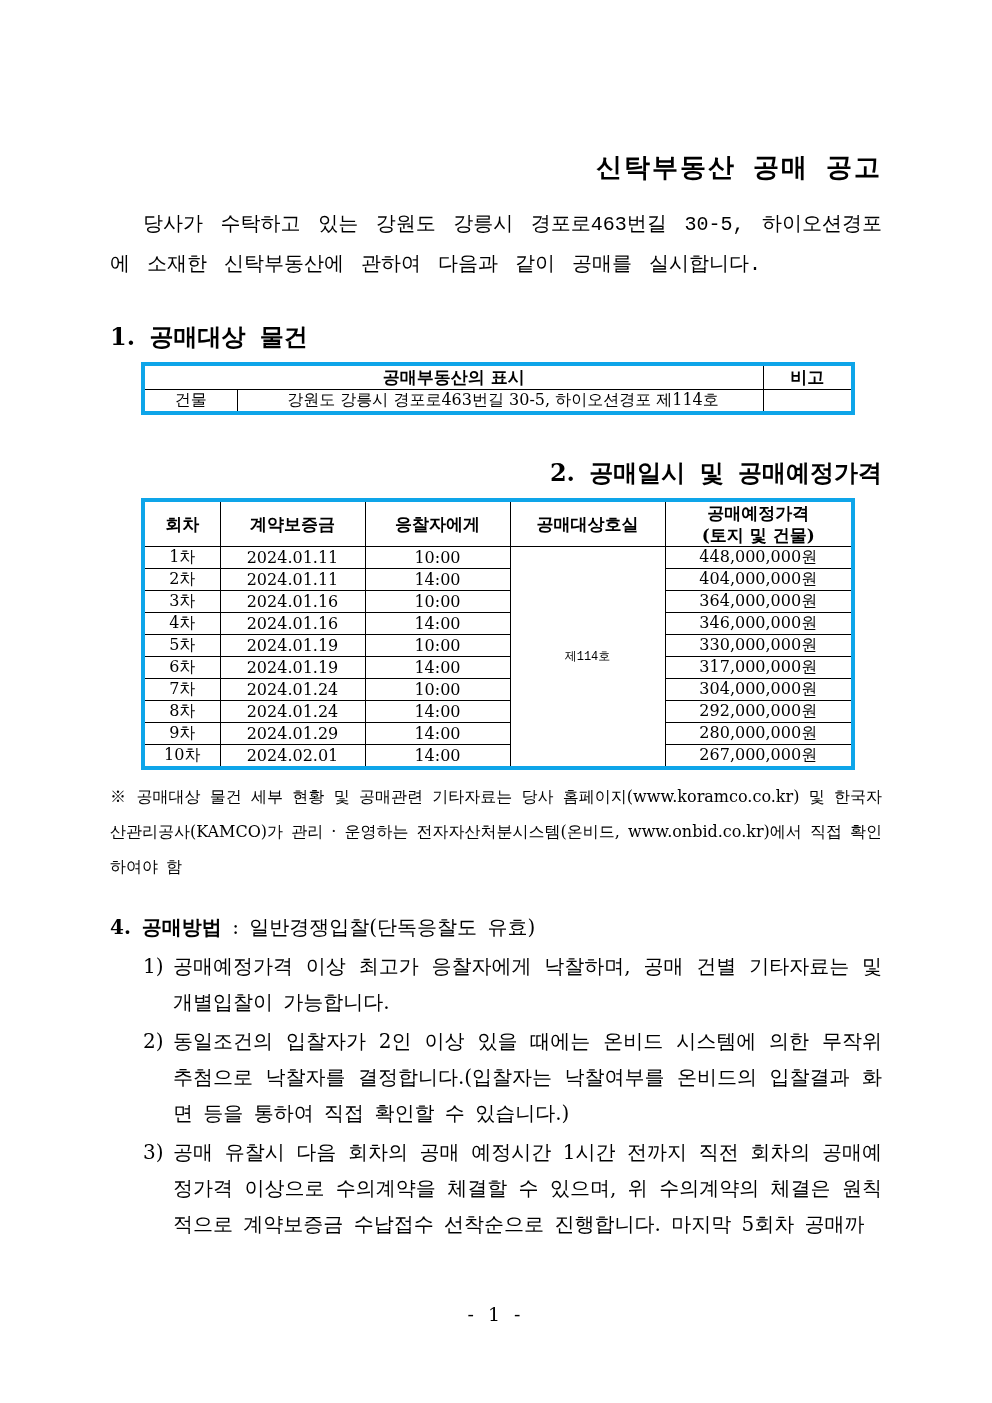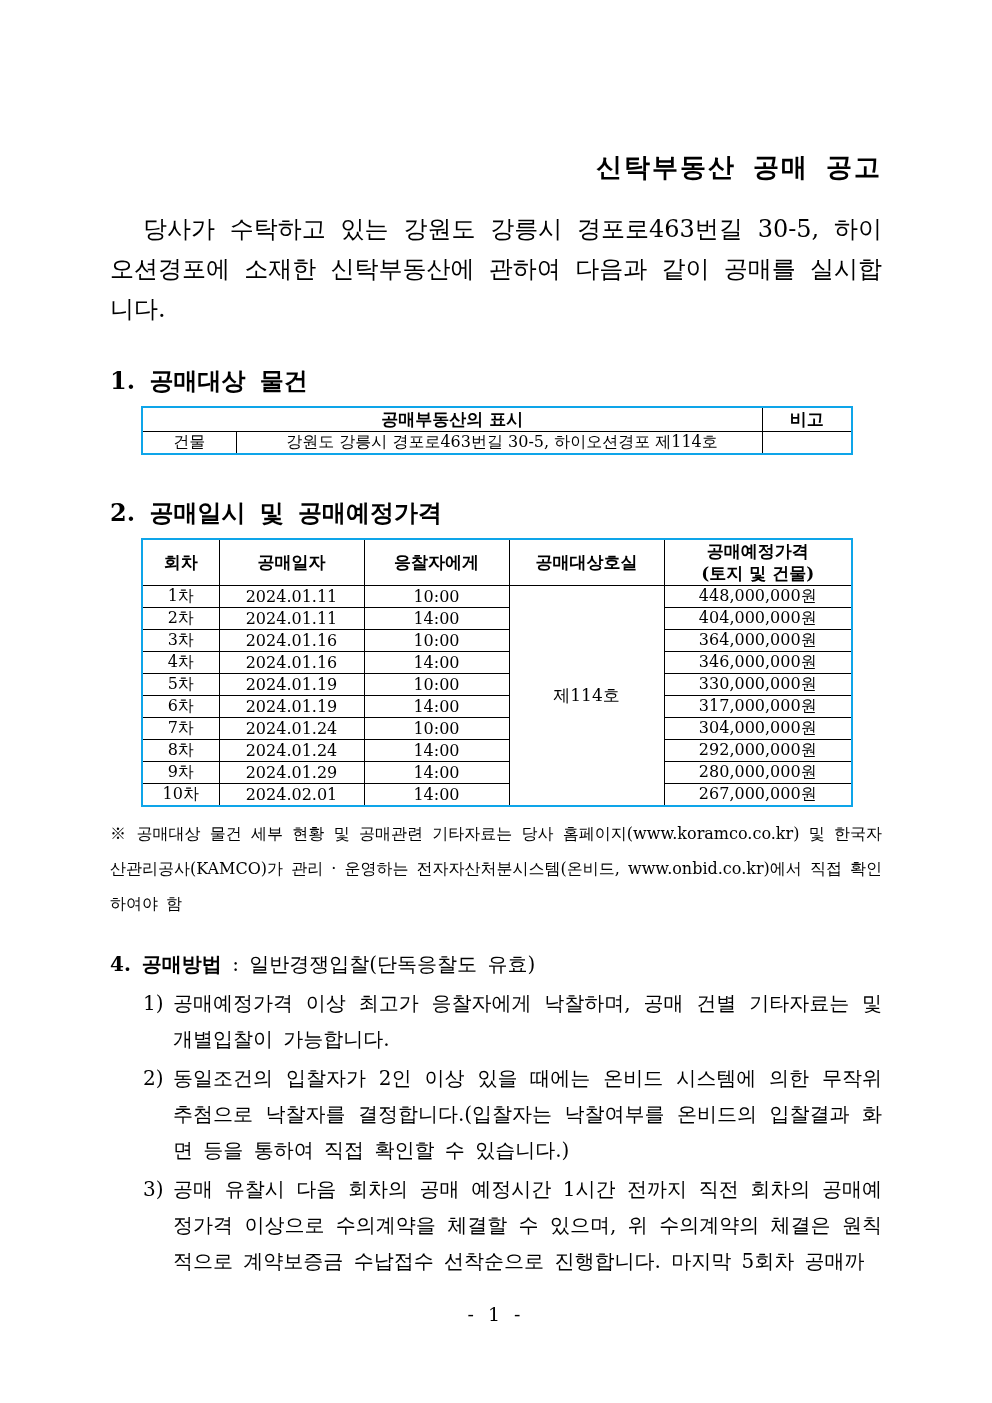--- a/index.html
+++ b/index.html
@@ -13,51 +13,52 @@
   .content { padding: 0 110px; }
 
   .doc-title {
     padding-top: 150px;
     text-align: right;
     font-size: 26px; font-weight: bold;
     letter-spacing: 2px; word-spacing: 6px;
   }
 
   .intro {
-    font-size: 24px; line-height: 40px;
+    font-size: 20px; line-height: 40px;
     text-align: justify; text-indent: 33px;
     word-spacing: 5px;
+    font-family: Liberation Mono, monospace;
   }
 
   .sec-heading {
     font-size: 24px; font-weight: bold;
     word-spacing: 6px; line-height: 24px;
   }
   .sec1-heading { margin-top: 40px; }
-  .sec2-heading { margin-top: 46px; }
+  .sec2-heading { margin-top: 46px; text-align: right; }
 
   table {
     border-collapse: collapse;
     width: 710px; margin-left: 31px;
     font-size: 16px;
     table-layout: fixed;
   }
-  .tbl { border: 2px solid #0ea5e9; margin-top: 13px; }
+  .tbl { border: 4px solid #0ea5e9; margin-top: 13px; }
   .tbl th, .tbl td {
     border: 1px solid #000;
     text-align: center; vertical-align: middle;
     padding: 0 4px; height: 20px;
     overflow: hidden; white-space: nowrap;
   }
   .tbl th { font-weight: bold; font-size: 17px; }
   .property-desc-cell { text-align: left; padding-left: 10px !important; margin-left: 17px; }
   .schedule-table th.price-header { height: 46px; }
   .price-header div { line-height: 22px; }
   .schedule-table td { height: 21px; }
-  .unit-cell { font-size: 17px; }
+  .unit-cell { font-size: 12px; font-family: Liberation Mono, monospace; }
 
   .note {
     margin-top: 9px;
     font-size: 16px; line-height: 35px;
     text-align: justify; word-spacing: 3px;
   }
 
   .sec3 { margin-top: 15px; font-size: 20px; line-height: 40px; word-spacing: 4px; }
   .sec3 .bold, .sec4 .bold { font-weight: bold; }
   .sec3-line2 { margin-left: 131px; }
@@ -113,21 +114,21 @@
     <colgroup>
       <col style="width:77px">
         <col style="width:145px">
         <col style="width:145px">
         <col style="width:155px">
         <col style="width:188px">
     </colgroup>
     <tbody>
         <tr>
       <th class="price-header">회차</th>
-      <th class="price-header">공매일자</th>
+      <th class="price-header">계약보증금</th>
       <th class="price-header">응찰자에게</th>
       <th class="price-header">공매대상호실</th>
       <th class="price-header">
         <div>공매예정가격</div>
         <div>(토지 및 건물)</div>
       </th>
     </tr>
     <tr>
       <td>1차</td>
       <td>2024.01.11</td>

